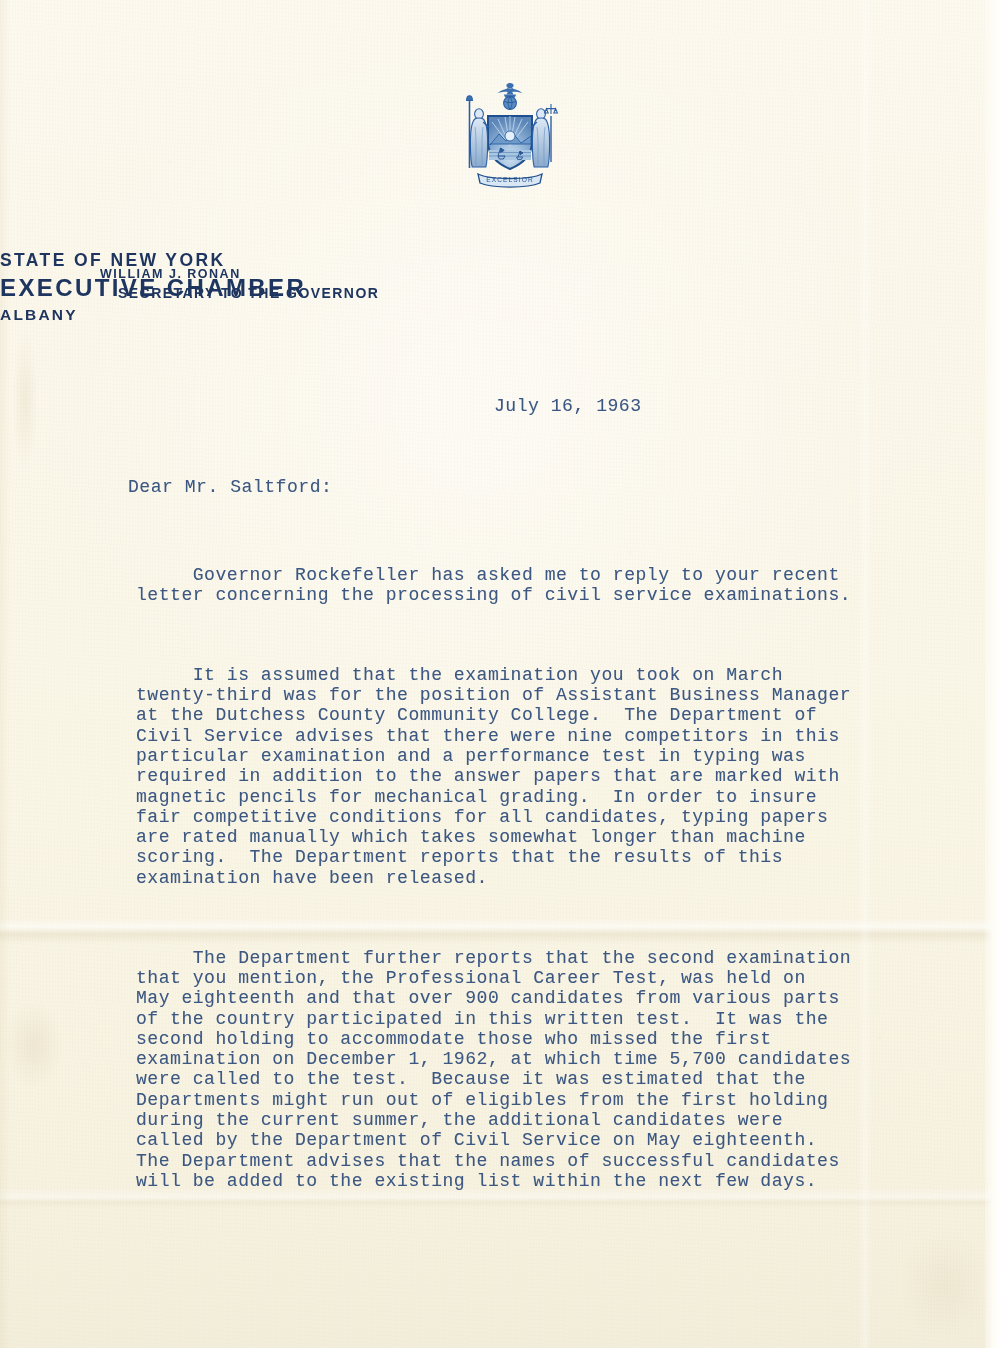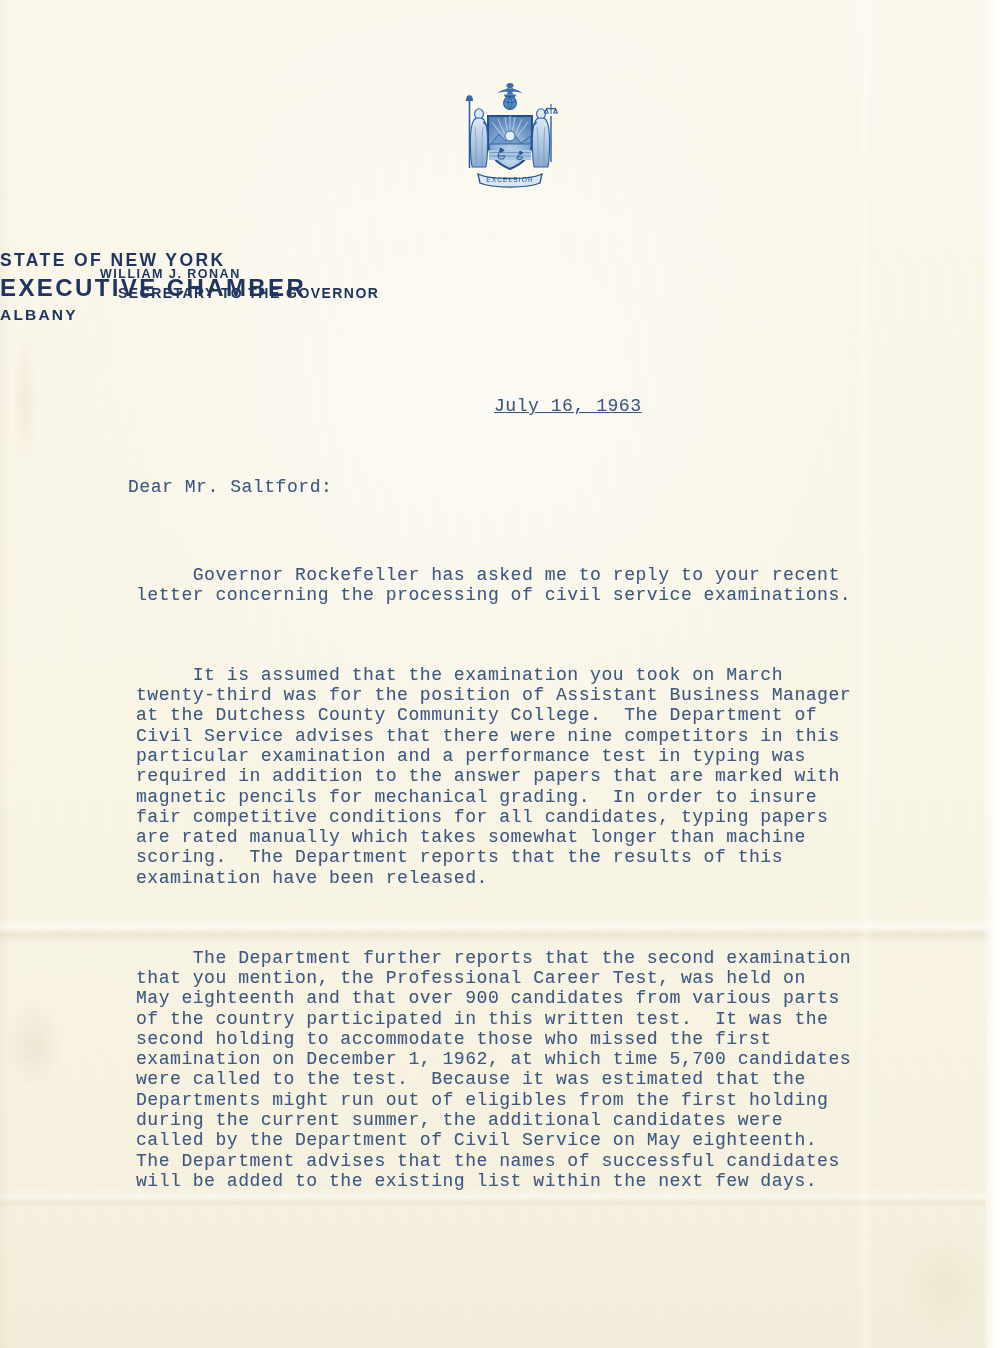--- a/index.html
+++ b/index.html
@@ -148,21 +148,20 @@
     color: #3b5782;
     font-family: "Liberation Mono", "DejaVu Sans Mono", monospace;
     font-size: 18px;
     line-height: 20.3px;
     letter-spacing: 0.55px;
     white-space: pre;
   }
   .date-line {
     left: 494px;
     top: 396px;
-    text-decoration: underline;
   }
   .salutation {
     left: 128px;
     top: 477px;
   }
   .body {
     left: 128px;
     top: 524px;
     width: 800px;
   }

